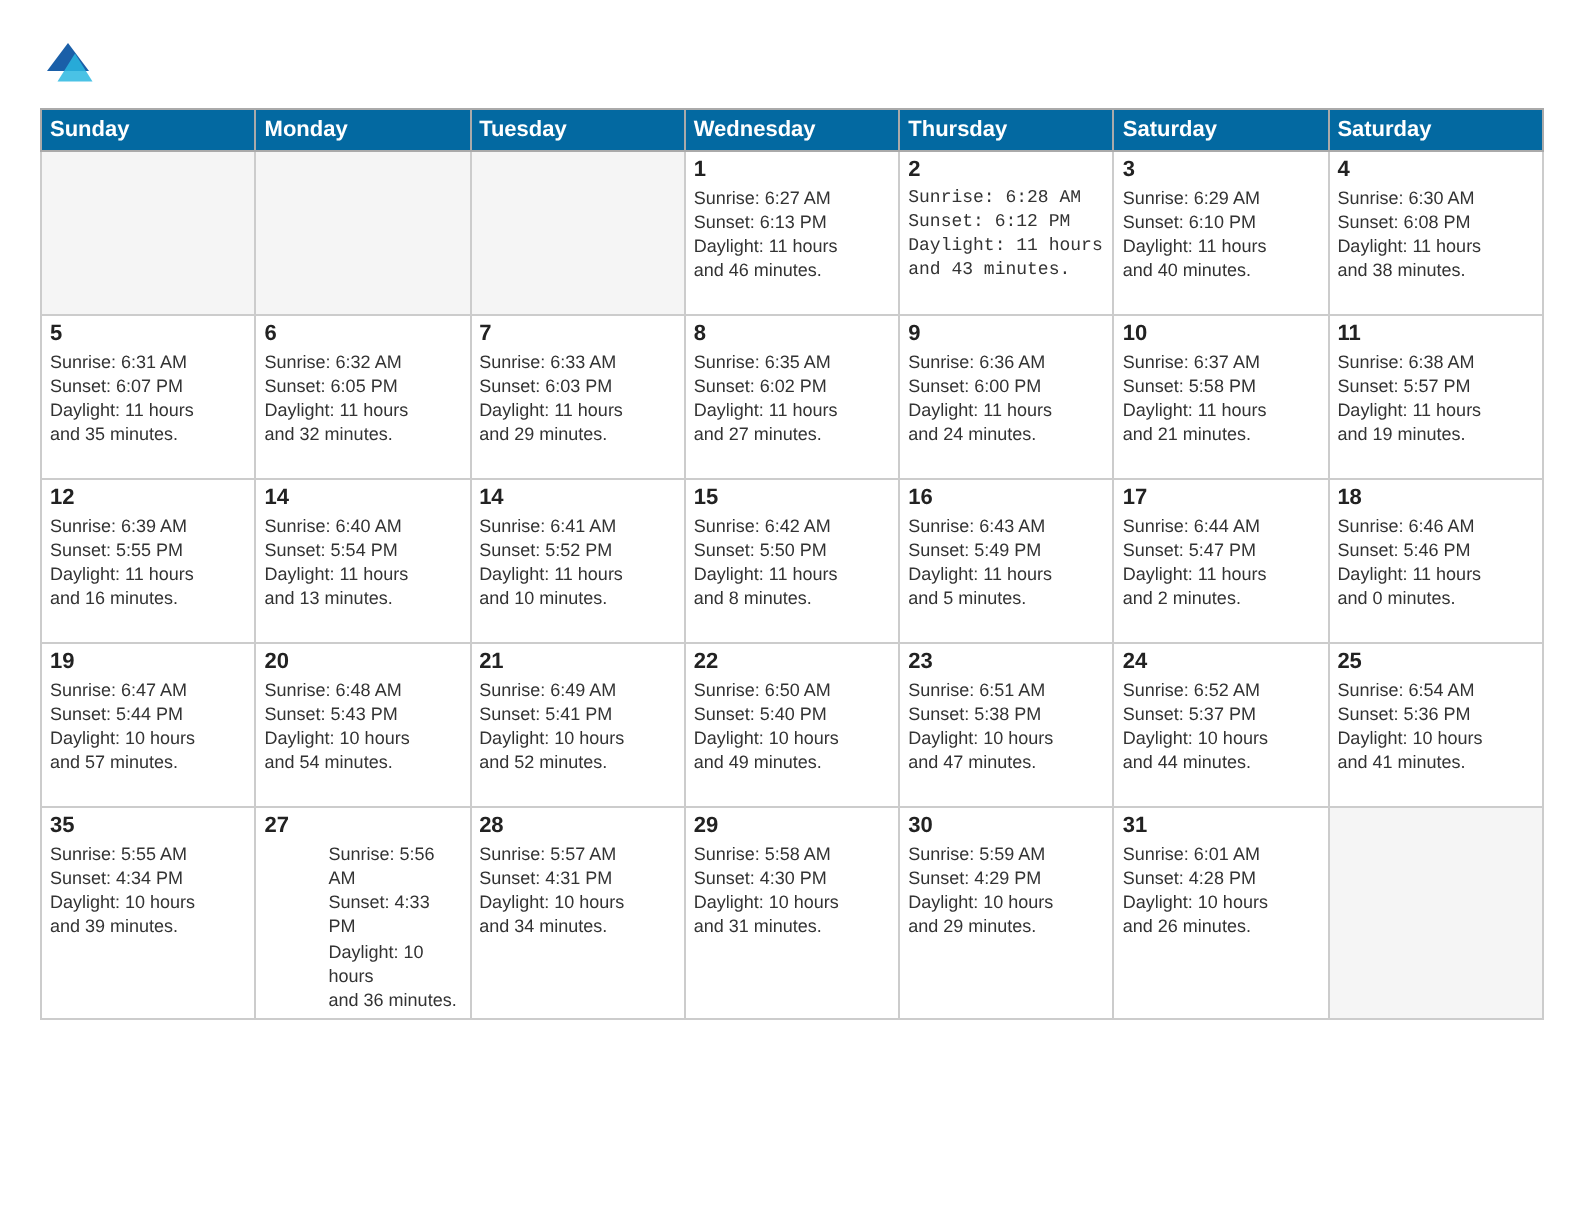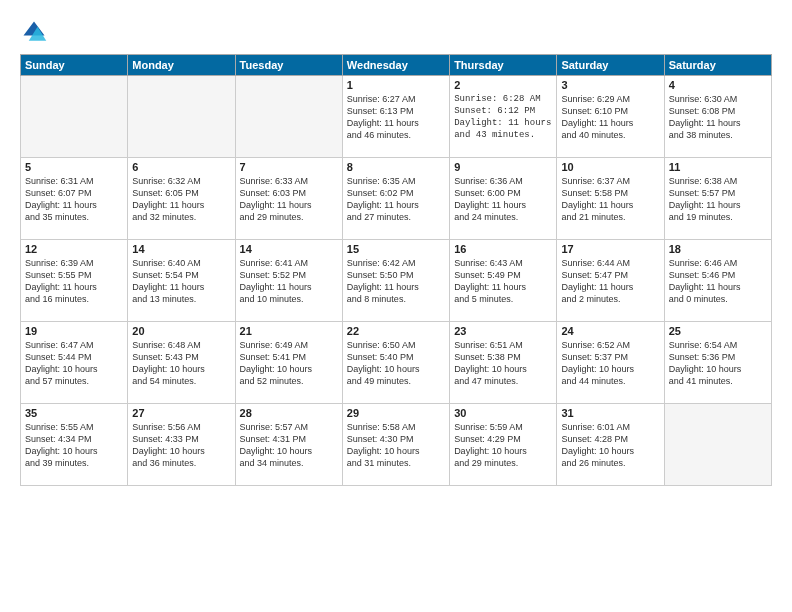--- a/index.html
+++ b/index.html
@@ -319,21 +319,21 @@
         <tr>
           <td>
             <span class="day-num">35</span>
             <div class="cell-text" style="white-space: pre-line;">Sunrise: 5:55 AM
 Sunset: 4:34 PM
 Daylight: 10 hours
 and 39 minutes.</div>
           </td>
           <td>
             <span class="day-num">27</span>
-            <div class="cell-text" style="white-space: pre-line;">Sunrise: 5:56 AM
+            <div class="cell-text" style="white-space: pre-line; margin-left: 32px;">Sunrise: 5:56 AM
 Sunset: 4:33 PM
 Daylight: 10 hours
 and 36 minutes.</div>
           </td>
           <td>
             <span class="day-num">28</span>
             <div class="cell-text" style="white-space: pre-line;">Sunrise: 5:57 AM
 Sunset: 4:31 PM
 Daylight: 10 hours
 and 34 minutes.</div>

